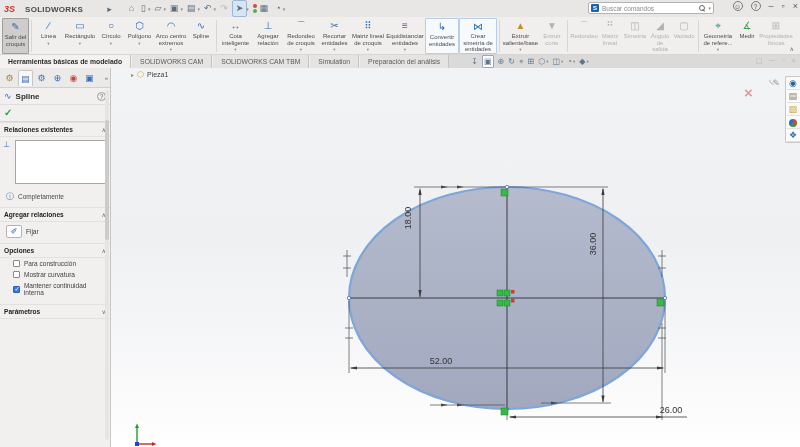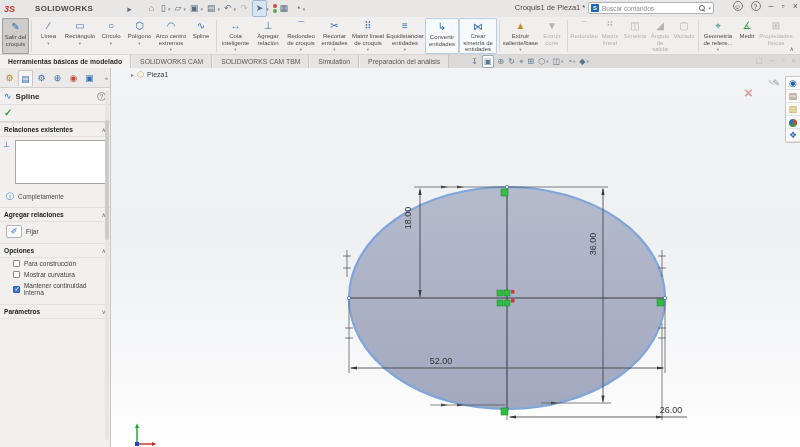--- a/index.html
+++ b/index.html
@@ -1,20 +1,20 @@
 <!DOCTYPE html>
 <html><head>
 <meta charset="utf-8">
 <style>
   *{box-sizing:border-box;margin:0;padding:0}
   html,body{width:800px;height:447px;overflow:hidden}
   body{font-family:"Liberation Sans",sans-serif;color:#3a3a3a;background:#e9e7e5;position:relative;font-size:7px}
   
   .titlebar{position:absolute;left:0;top:0;width:800px;height:17px;background:#e9e7e5;display:flex;align-items:center}
-  .brand{display:flex;align-items:flex-start;gap:20px;padding-left:4px}
+  .brand{display:flex;align-items:flex-end;gap:10px;padding-left:4px}
   .brand .ds{color:#d1342c;font-weight:bold;font-size:9px;font-style:italic}
   .brand .bw{font-weight:bold;font-size:8px;color:#4a4a4a;letter-spacing:.3px}
   .qat{display:flex;align-items:center;gap:1px;margin-left:14px;color:#5b6d80;font-size:9px}
   .qat .qi{padding:0 3px;line-height:15px}
   .qat .caret{font-size:5px;color:#8a8a8a;margin-left:-2px}
   .qat .pressed{background:#d7e4f2;border:1px solid #9bb8d8;border-radius:2px}
   .qat .dis{color:#b9b9b9}
   .stoplight{display:inline-block;width:5px}
   .stoplight i{display:block;width:4px;height:4px;border-radius:50%}
   .stoplight i.r{background:#d14b3c;margin-bottom:1px}.stoplight i.g{background:#58a84e}
@@ -118,21 +118,20 @@
     <span class="qi pressed">➤</span>
       <span class="caret">▾</span>
     <span class="qi stoplight">
         <i class="r"></i>
         <i class="g"></i>
       </span>
     <span class="qi">▦</span>
     <span class="qi">◔</span>
       <span class="caret">▾</span>
   </div>
-  <div class="doctitle">Croquis1 de Pieza1 *</div>
   <div class="search">
     <span class="slogo">S</span>
     <span class="ph">Buscar comandos</span>
     <span class="mag"></span>
     <span class="caret">▾</span>
   </div>
   <div class="sysicons">
     <span class="circ">☺</span>
     <span class="circ">?</span>
     <span>–</span>

